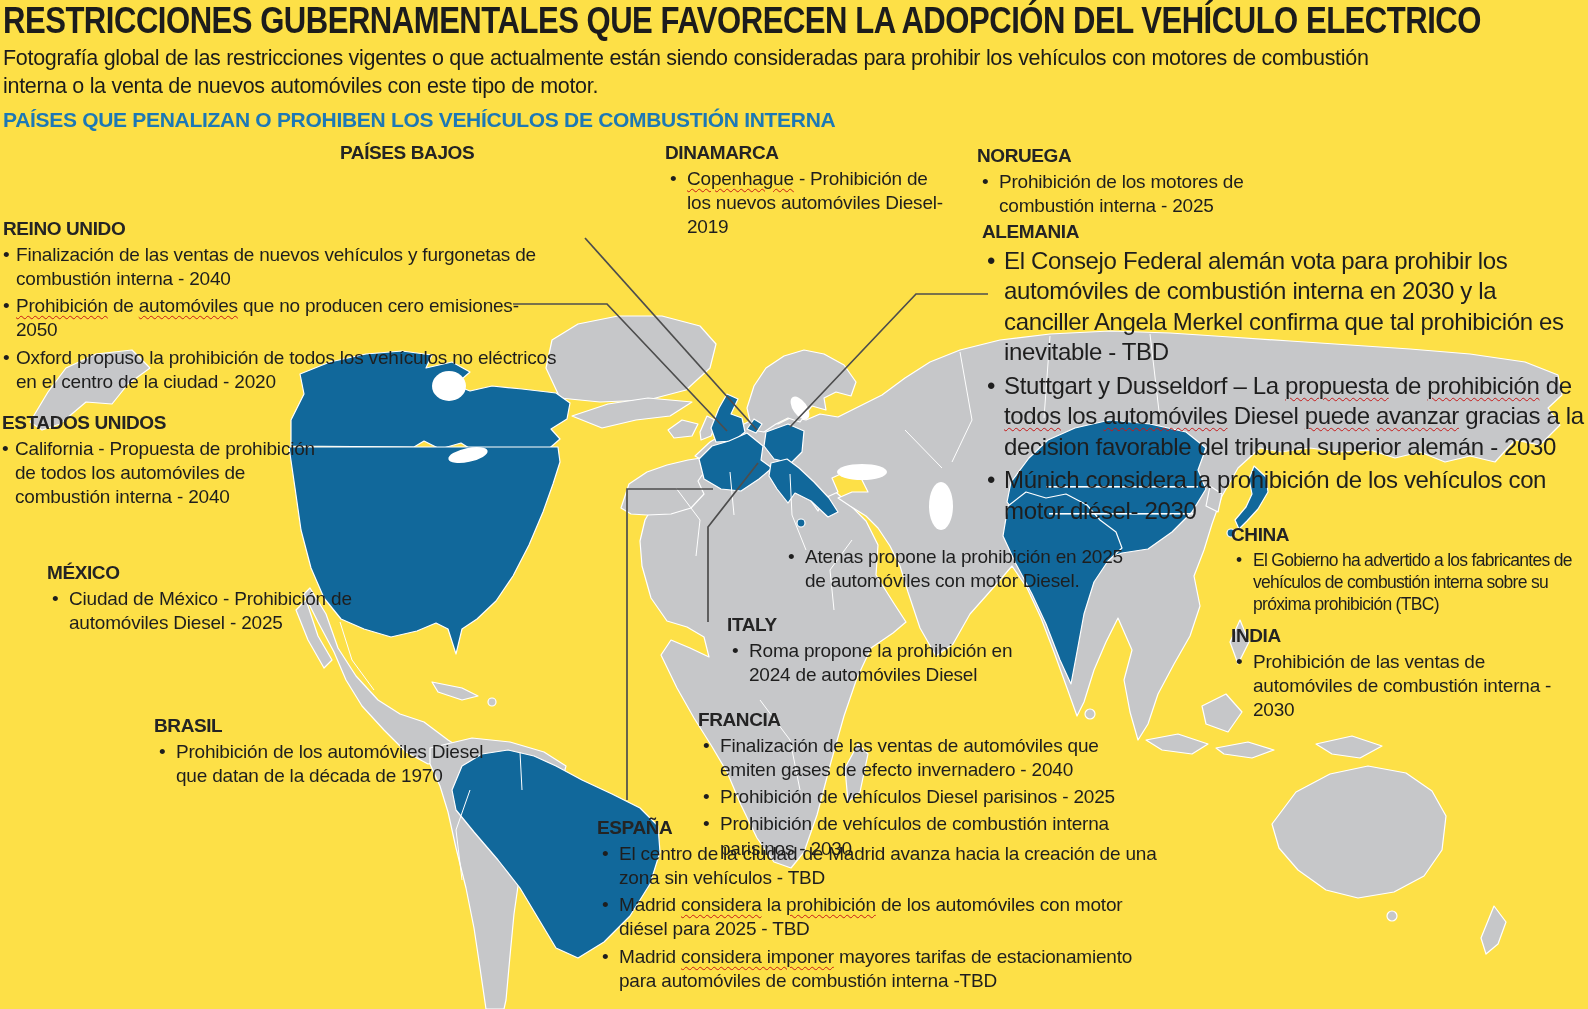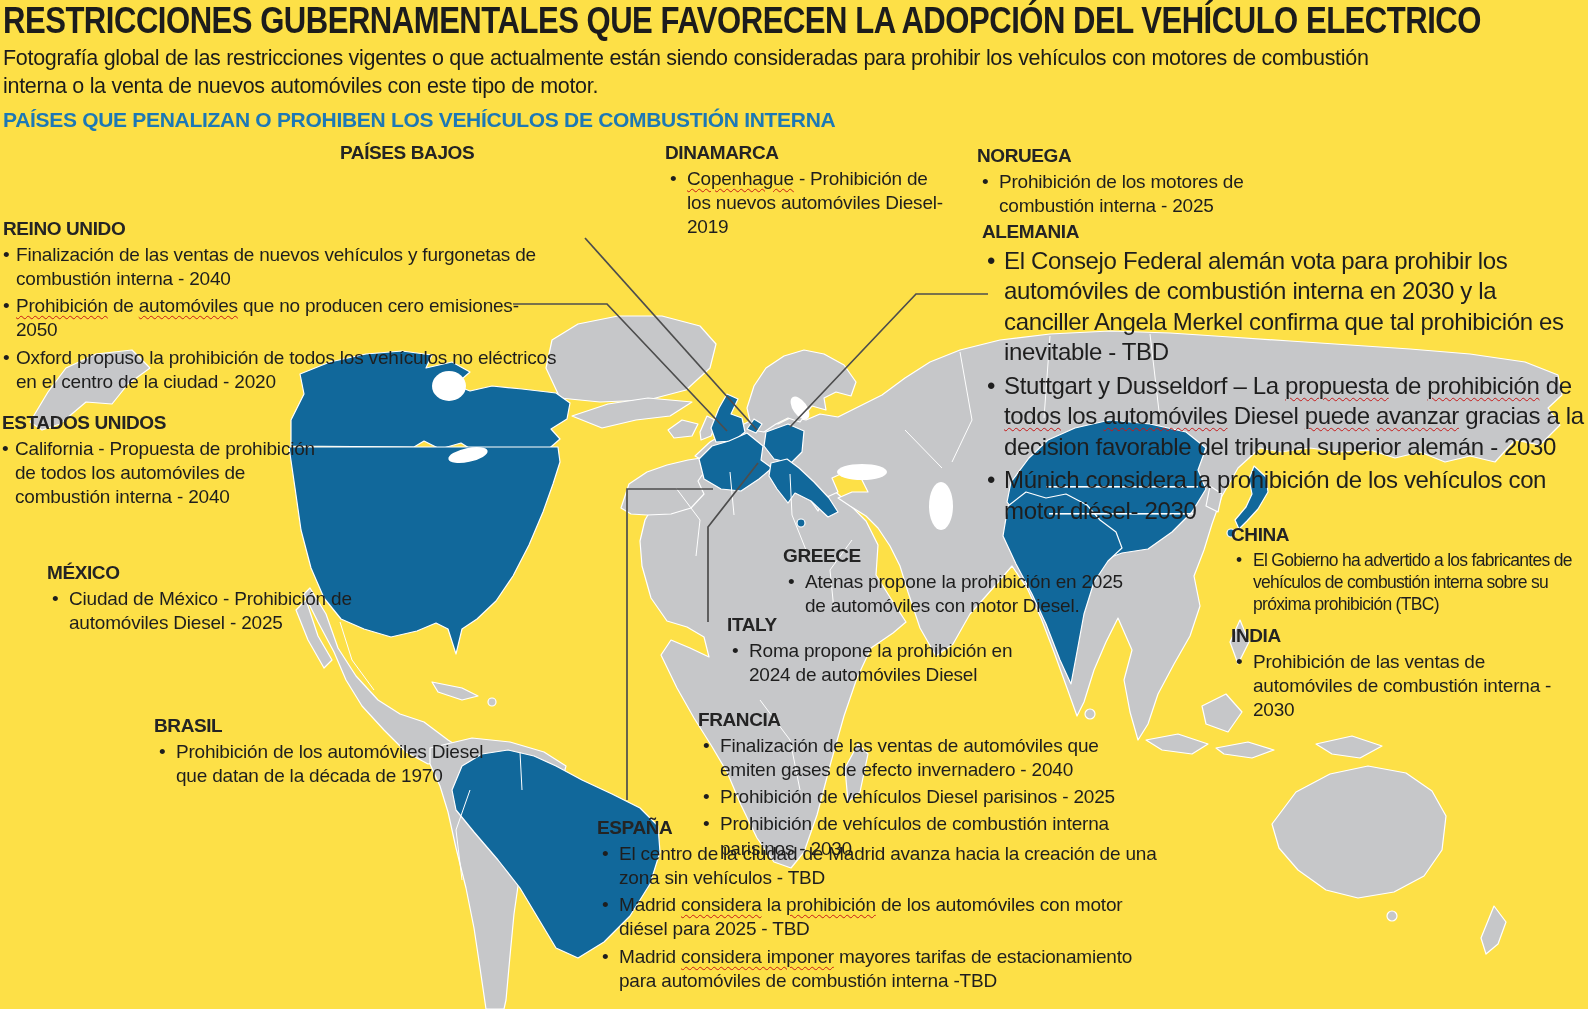--- a/index.html
+++ b/index.html
@@ -189,21 +189,20 @@
   </div>
 
   <div class="block" id="b-brasil">
     <h3>BRASIL</h3>
     <ul>
         <li>Prohibición de los automóviles Diesel que datan de la década de 1970</li>
       </ul>
   </div>
 
   <div class="block" id="b-greece">
-    <h3>GREECE</h3>
     <ul>
         <li>Atenas propone la prohibición en 2025 de automóviles con motor Diesel.</li>
       </ul>
   </div>
 
   <div class="block" id="b-italy">
     <h3>ITALY</h3>
     <ul>
         <li>Roma propone la prohibición en 2024 de automóviles Diesel</li>
       </ul>

